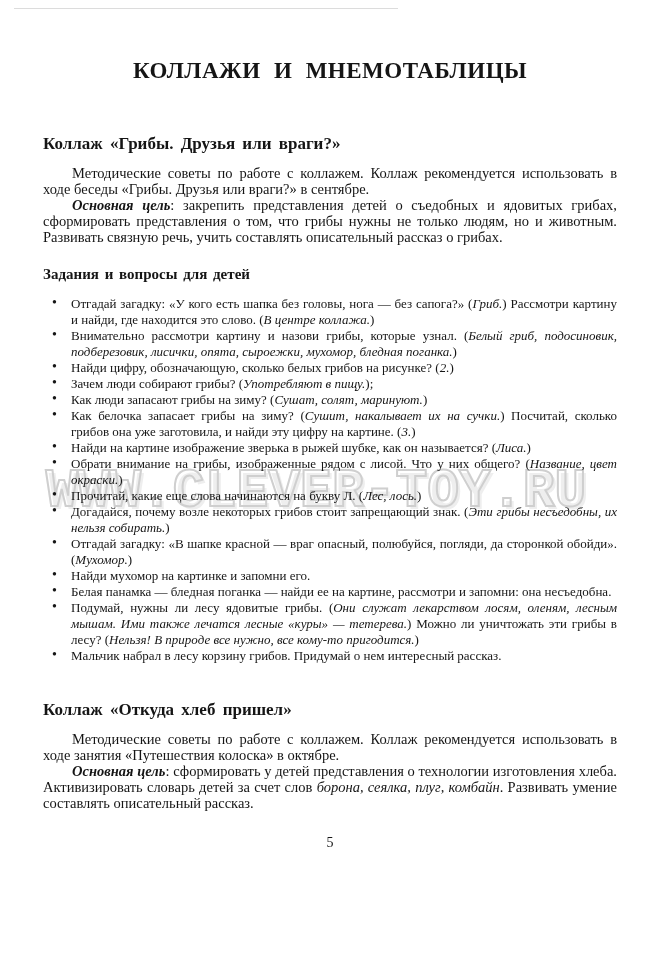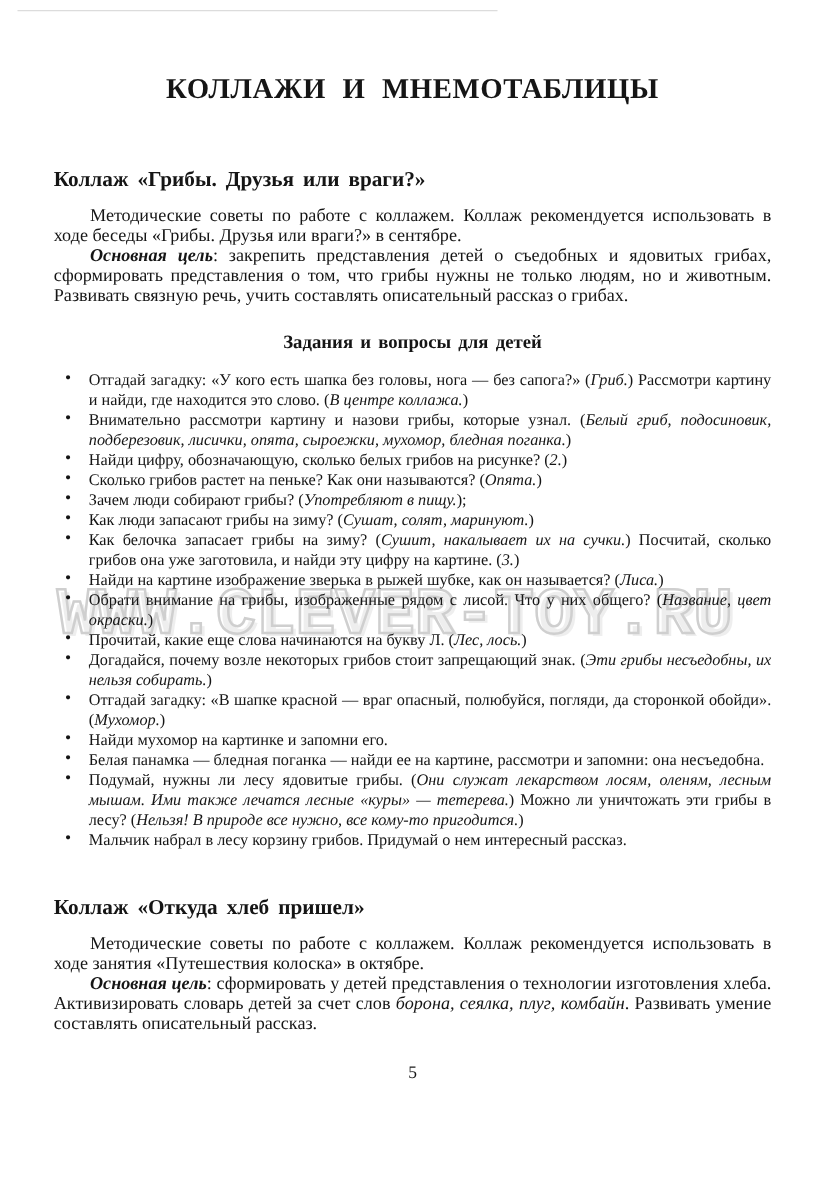--- a/index.html
+++ b/index.html
@@ -75,21 +75,21 @@
   .para {
     margin: 0;
     text-align: justify;
     font-size: 14.5px;
     line-height: 16px;
     text-indent: 29px;
   }
   .para.first { margin-top: 11px; }
   .subheading {
     margin: 20px 0 13px 0;
-    text-align: center;
+    text-align: left;
     font-size: 15px;
     font-weight: bold;
     word-spacing: 2px;
     line-height: 18px;
   }
   .tasks {
     list-style: none;
     margin: 0;
     padding: 0;
   }
@@ -132,21 +132,20 @@
 
     <section class="section-mushrooms">
       <h2 class="section-heading">Коллаж «Грибы. Друзья или враги?»</h2>
       <p class="para first"><span class="seg-b">Методические советы по работе с коллажем</span><span class="seg-n">. Коллаж рекомендуется использовать в ходе беседы «Грибы. Друзья или враги?» в сентябре.</span></p>
       <p class="para"><span class="seg-bi">Основная цель</span><span class="seg-n">: закрепить представления детей о съедобных и ядовитых грибах, сформировать представления о том, что грибы нужны не только людям, но и животным. Развивать связную речь, учить составлять описательный рассказ о грибах.</span></p>
       <h3 class="subheading">Задания и вопросы для детей</h3>
       <ul class="tasks">
           <li><span class="seg-n">Отгадай загадку: «У кого есть шапка без головы, нога — без сапога?» (</span><span class="seg-i">Гриб.</span><span class="seg-n">) Рассмотри картину и найди, где находится это слово. (</span><span class="seg-i">В центре коллажа.</span><span class="seg-n">)</span></li>
           <li><span class="seg-n">Внимательно рассмотри картину и назови грибы, которые узнал. (</span><span class="seg-i">Белый гриб, подосиновик, подберезовик, лисички, опята, сыроежки, мухомор, бледная поганка.</span><span class="seg-n">)</span></li>
           <li><span class="seg-n">Найди цифру, обозначающую, сколько белых грибов на рисунке? (</span><span class="seg-i">2.</span><span class="seg-n">)</span></li>
-          <li><span class="seg-n">Сколько грибов растет на пеньке? Как они называются? (</span><span class="seg-i">Опята.</span><span class="seg-n">)</span></li>
           <li><span class="seg-n">Зачем люди собирают грибы? (</span><span class="seg-i">Употребляют в пищу.</span><span class="seg-n">);</span></li>
           <li><span class="seg-n">Как люди запасают грибы на зиму? (</span><span class="seg-i">Сушат, солят, маринуют.</span><span class="seg-n">)</span></li>
           <li><span class="seg-n">Как белочка запасает грибы на зиму? (</span><span class="seg-i">Сушит, накалывает их на сучки.</span><span class="seg-n">) Посчитай, сколько грибов она уже заготовила, и найди эту цифру на картине. (</span><span class="seg-i">3.</span><span class="seg-n">)</span></li>
           <li><span class="seg-n">Найди на картине изображение зверька в рыжей шубке, как он называется? (</span><span class="seg-i">Лиса.</span><span class="seg-n">)</span></li>
           <li><span class="seg-n">Обрати внимание на грибы, изображенные рядом с лисой. Что у них общего? (</span><span class="seg-i">Название, цвет окраски.</span><span class="seg-n">)</span></li>
           <li><span class="seg-n">Прочитай, какие еще слова начинаются на букву Л. (</span><span class="seg-i">Лес, лось.</span><span class="seg-n">)</span></li>
           <li><span class="seg-n">Догадайся, почему возле некоторых грибов стоит запрещающий знак. (</span><span class="seg-i">Эти грибы несъедобны, их нельзя собирать.</span><span class="seg-n">)</span></li>
           <li><span class="seg-n">Отгадай загадку: «В шапке красной — враг опасный, полюбуйся, погляди, да сторонкой обойди». (</span><span class="seg-i">Мухомор.</span><span class="seg-n">)</span></li>
           <li><span class="seg-n">Найди мухомор на картинке и запомни его.</span></li>
           <li><span class="seg-n">Белая панамка — бледная поганка — найди ее на картине, рассмотри и запомни: она несъедобна.</span></li>

